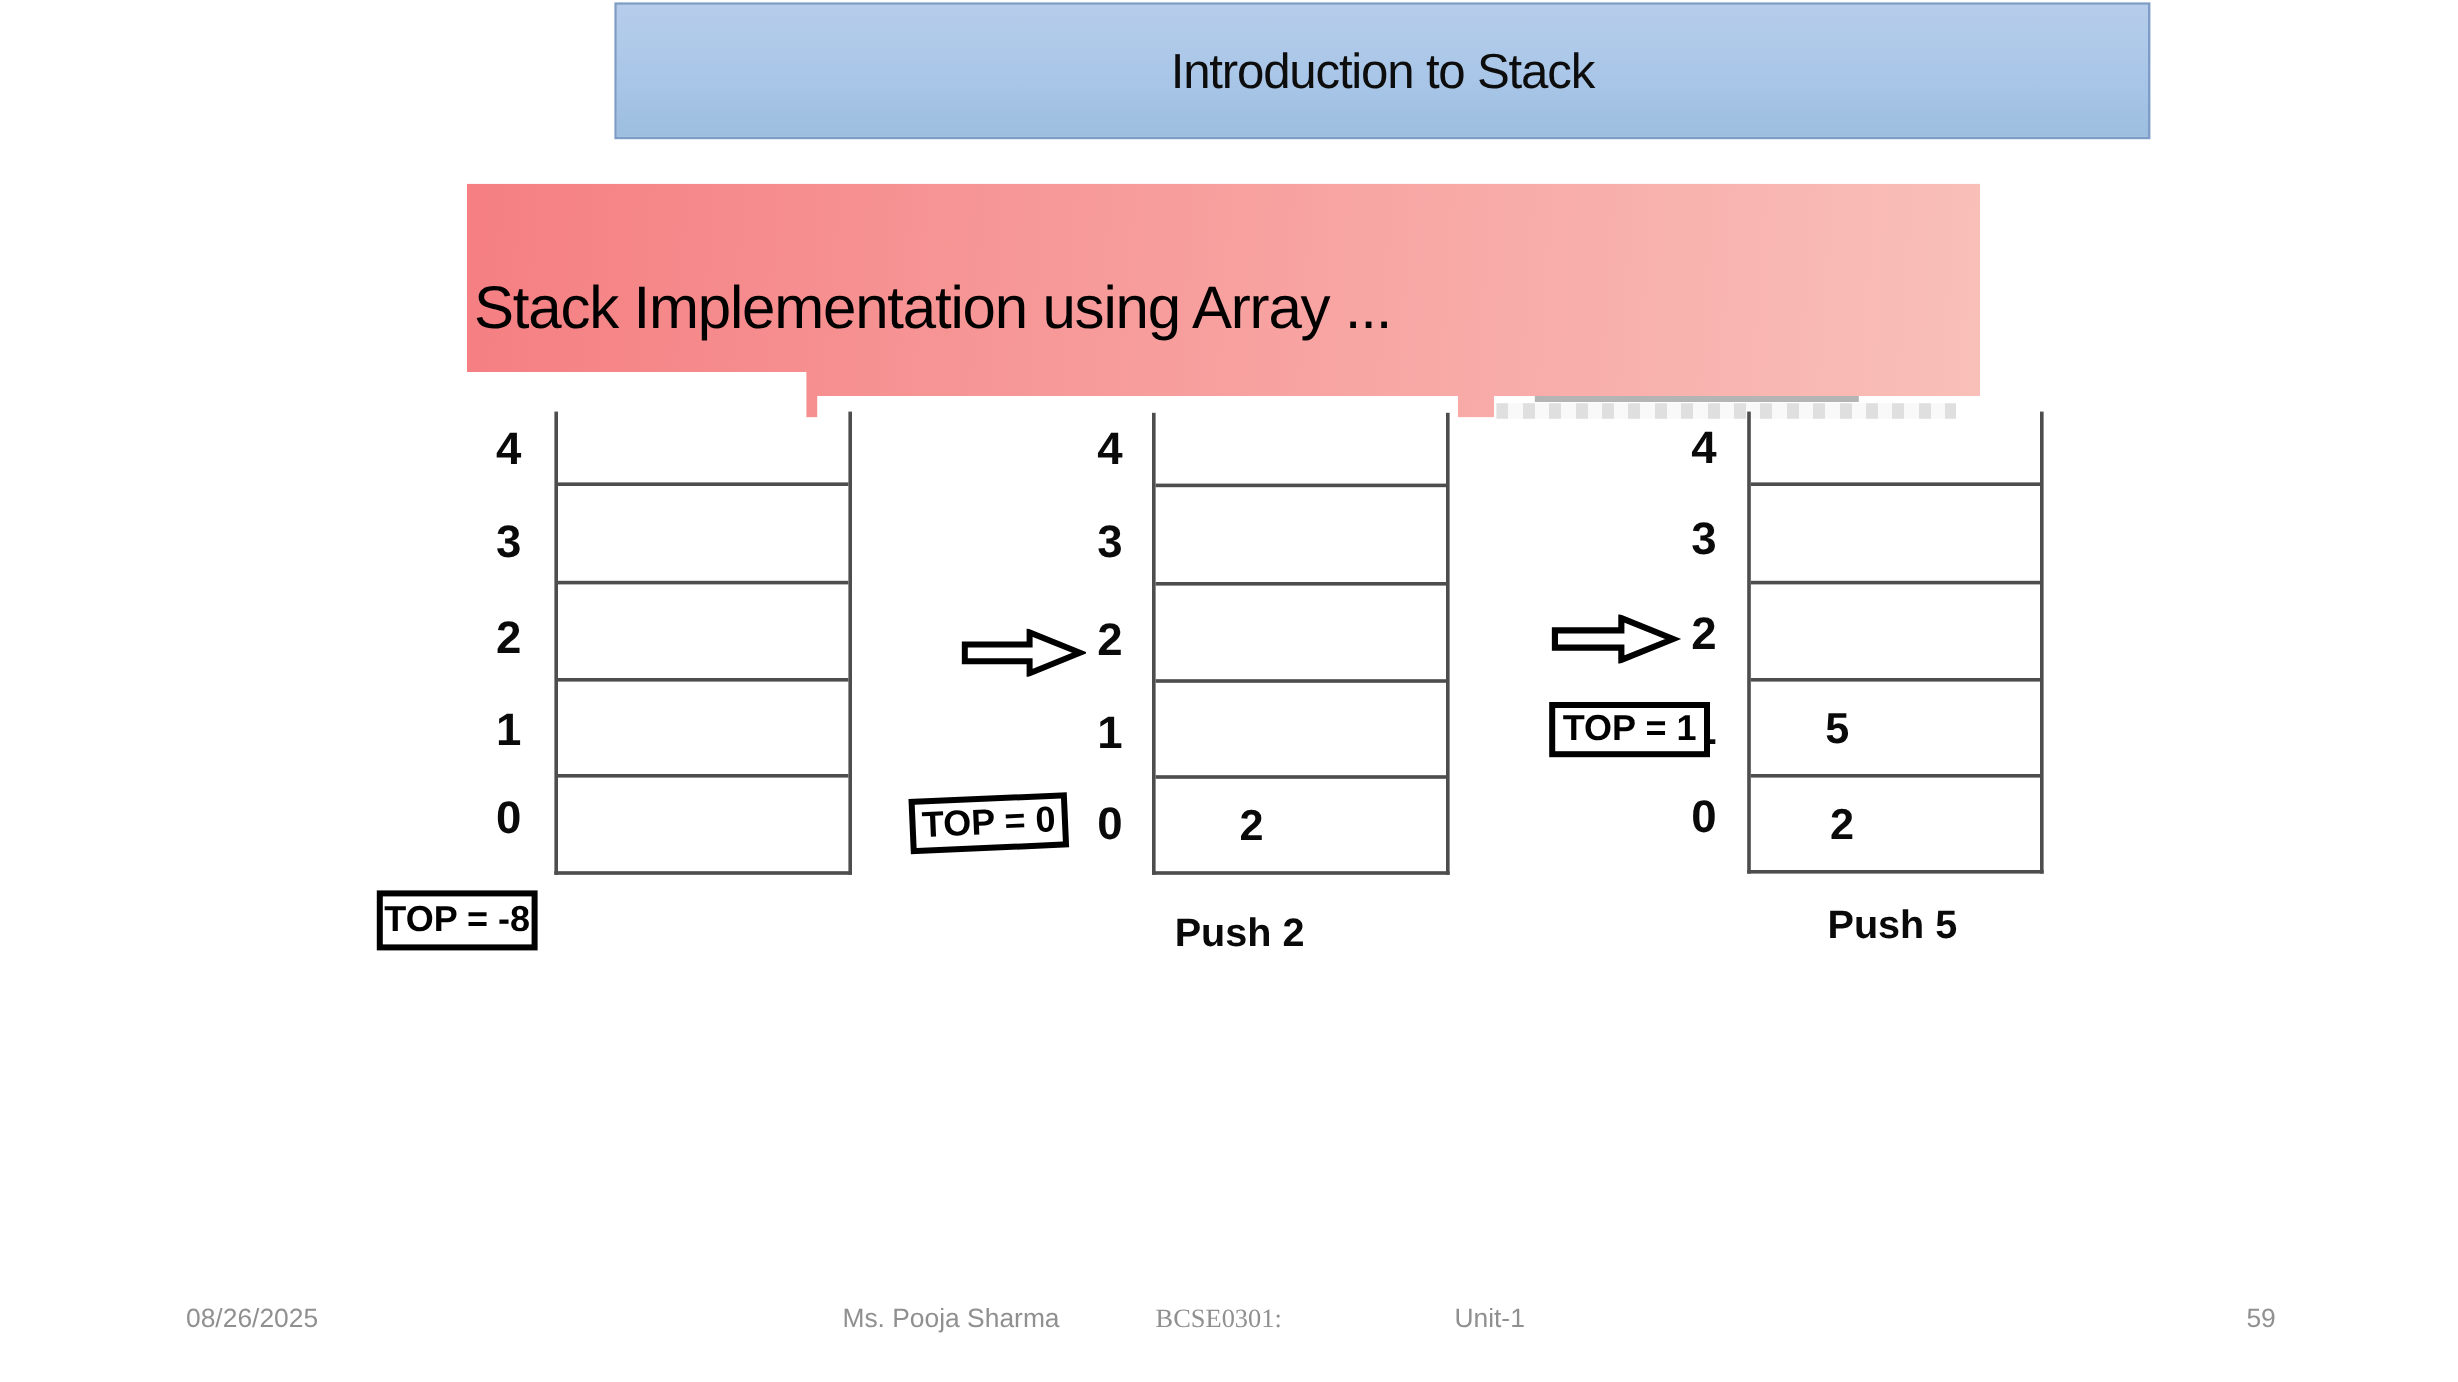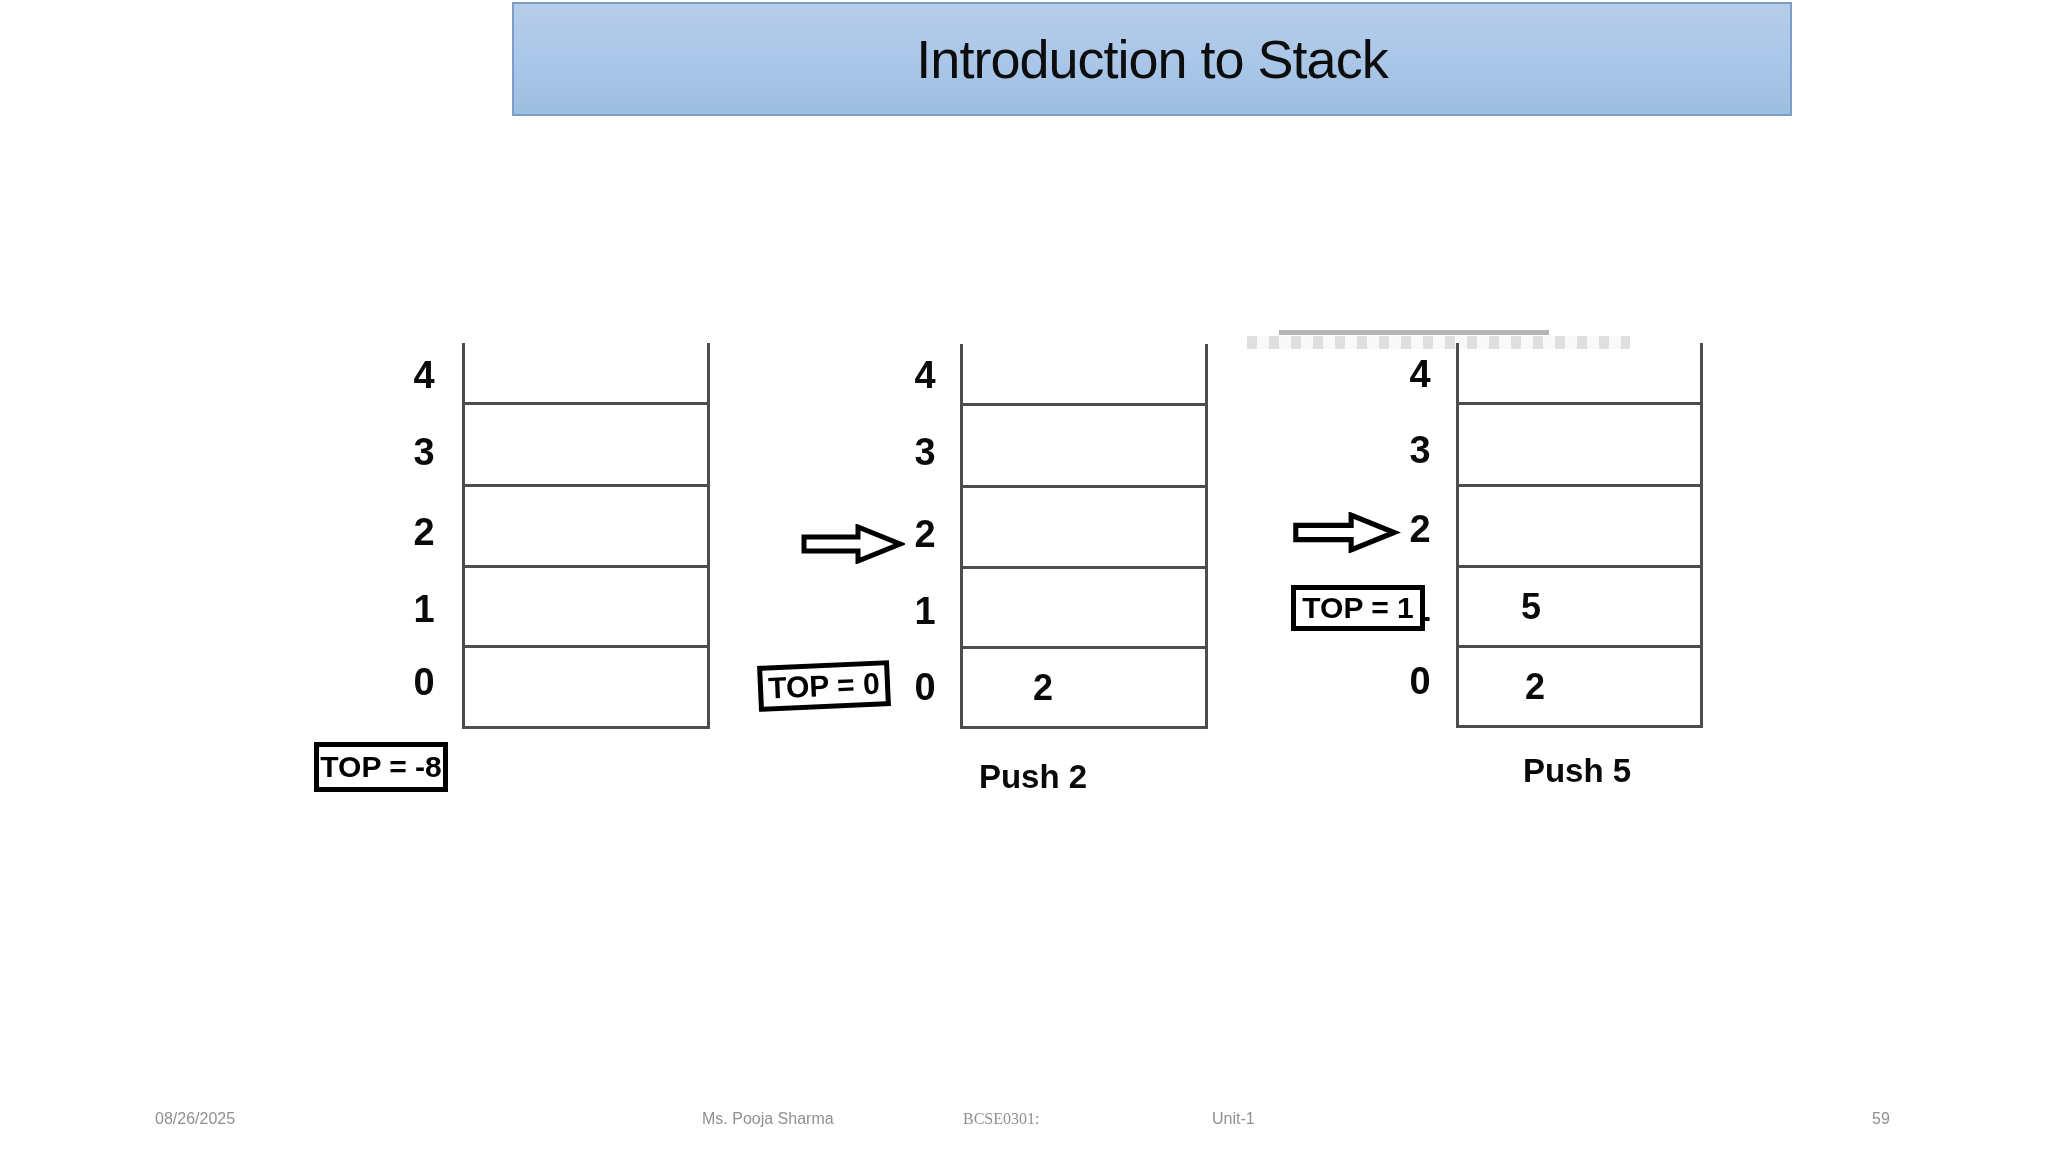--- a/index.html
+++ b/index.html
@@ -9,21 +9,21 @@
   }
 
   
   .title-bar {
     position:absolute; left:512px; top:2px; width:1280px; height:114px;
     box-sizing:border-box;
     background:linear-gradient(180deg,#b6cdea 0%,#a9c6e8 55%,#9dbede 100%);
     border:2px solid #7d9dc6;
     display:flex; align-items:center; justify-content:center;
   }
-  .title-text { font-size:54px; color:#0d0d0d; letter-spacing:-1px; white-space:nowrap; }
+  .title-text { font-size:41px; color:#0d0d0d; letter-spacing:-1px; white-space:nowrap; }
 
   
   .banner {
     position:absolute; left:389px; top:153px; width:1261px; height:195px;
     background:linear-gradient(94deg,#f57f82 0%,#f79d9c 45%,#f9bfb9 100%);
     clip-path: polygon(0 0, 1261px 0, 1261px 177px, 856px 177px, 856px 195px,
                        826px 195px, 826px 177px, 292px 177px, 292px 195px,
                        283px 195px, 283px 157px, 0 157px);
   }
   .banner-text {
@@ -60,34 +60,37 @@
 
   
   .artifact-a { position:absolute; left:1279px; top:330px; width:270px; height:5px;
                 background:rgba(105,105,105,0.5); }
   .artifact-b { position:absolute; left:1247px; top:336px; width:383px; height:13px;
                 background:repeating-linear-gradient(90deg, rgba(140,140,140,0.28) 0 10px,
                            rgba(195,195,195,0.10) 10px 22px); }
 
   
   .footer-item {
-    position:absolute; top:1110px; font-size:16px; color:#909090; white-space:nowrap;
+    position:absolute; top:1086px; font-size:22px; color:#909090; white-space:nowrap;
   }
 </style>
 </head>
 <body>
 
 <div class="slide">
 
   
   <div class="title-bar">
     <span class="title-text">Introduction to Stack</span>
   </div>
 
   
+  <div class="banner">
+    <span class="banner-text">Stack Implementation using Array ...</span>
+  </div>
 
   
   <div class="artifact-a"></div>
   <div class="artifact-b"></div>
 
   
   <div style="display:contents">
     <div class="stack" style="left:462px; top:343px; width:248px; height:386px;">
       <div class="cell first h0">
           <span class="cell-value"></span>

